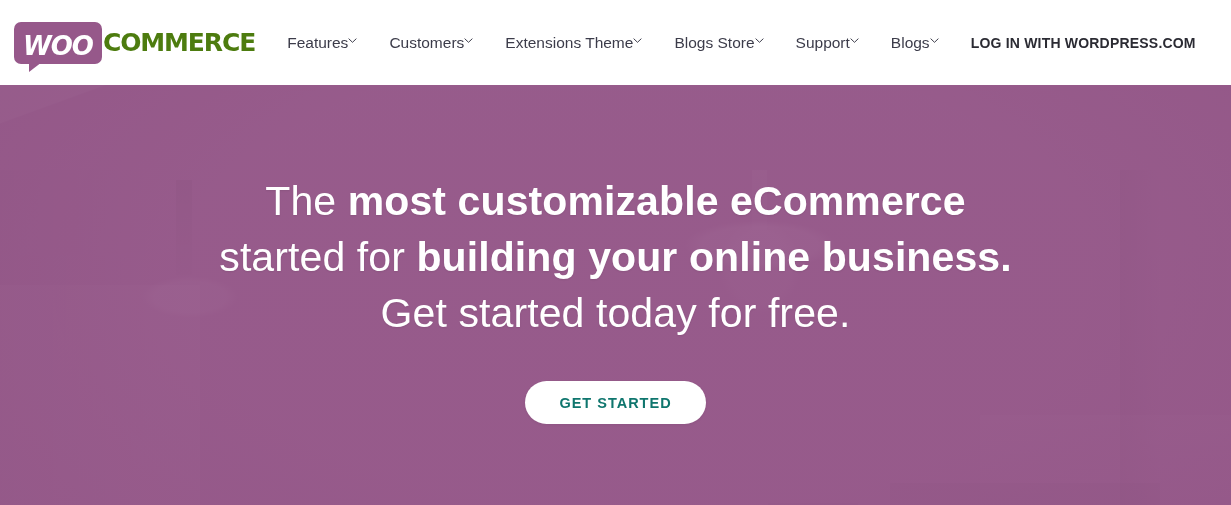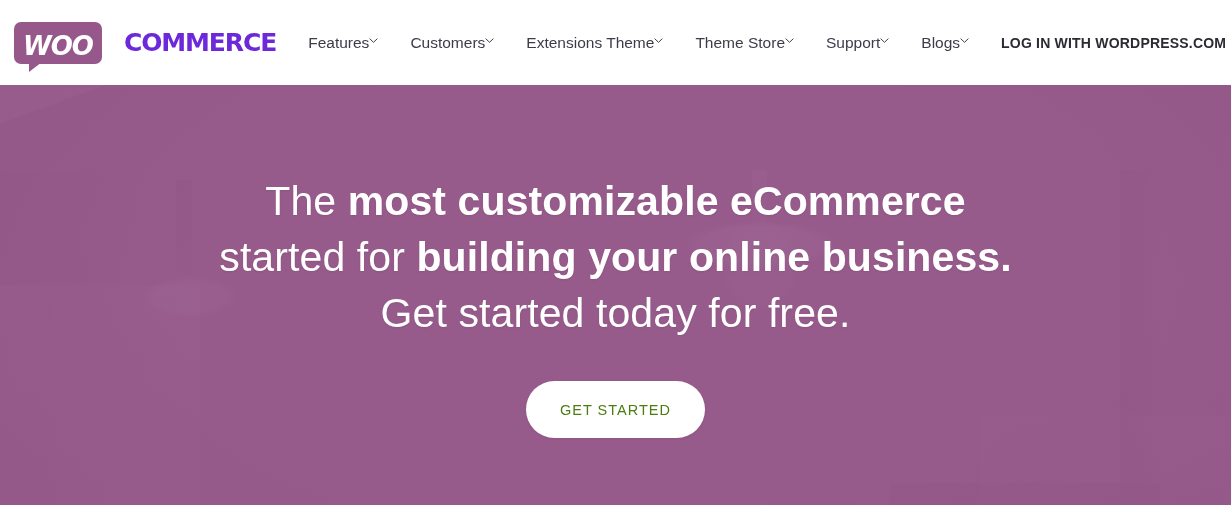--- a/index.html
+++ b/index.html
@@ -59,22 +59,22 @@
     line-height:26px;
     letter-spacing:-1px;
     color:#ffffff;
   }
   .logo-commerce {
     font-family:"DejaVu Sans", sans-serif;
     font-weight:bold;
     font-size:25px;
     line-height:25px;
     letter-spacing:-1.1px;
-    color:#6d28d9;
-    margin-left:22px;
+    color:#4d7c0f;
+    margin-left:1px;
   }
 
   
   .main-nav {
     display:flex;
     align-items:center;
     flex:0 0 auto;
     gap:0;
   }
   .nav-item {
@@ -175,29 +175,29 @@
   }
   .hero-title b { font-weight:bold; }
   .hero-line { display:block; white-space:nowrap; }
 
   .hero-cta {
     margin-top:40px;
     display:inline-flex;
     align-items:center;
     justify-content:center;
     min-width:168px;
-    height:57px;
+    height:43px;
     padding:0 34px;
     background:#ffffff;
     border:none;
     border-radius:32px;
-    color:#4d7c0f;
+    color:#0f766e;
     font-family:"Liberation Sans", sans-serif;
     font-size:14.5px;
-    font-weight:normal;
+    font-weight:bold;
     letter-spacing:1px;
     cursor:pointer;
     box-shadow:0 1px 3px rgba(0,0,0,.06);
   }
 </style>
 </head>
 <body>
 
 <header class="site-header">
 
@@ -231,21 +231,21 @@
     <a class="nav-item" href="#">
       <span>Extensions Theme</span>
       <span class="chev">
         <svg width="9" height="9" viewBox="0 0 10 10">
             <path d="M1 3.2 L5 7 L9 3.2" fill="none" stroke="#3c3c4a" stroke-width="1.1" stroke-linecap="round" stroke-linejoin="round"></path>
           </svg>
       </span>
     </a>
 
     <a class="nav-item" href="#">
-      <span>Theme Store</span>
+      <span>Blogs Store</span>
       <span class="chev">
         <svg width="9" height="9" viewBox="0 0 10 10">
             <path d="M1 3.2 L5 7 L9 3.2" fill="none" stroke="#3c3c4a" stroke-width="1.1" stroke-linecap="round" stroke-linejoin="round"></path>
           </svg>
       </span>
     </a>
 
     <a class="nav-item" href="#">
       <span>Support</span>
       <span class="chev">

